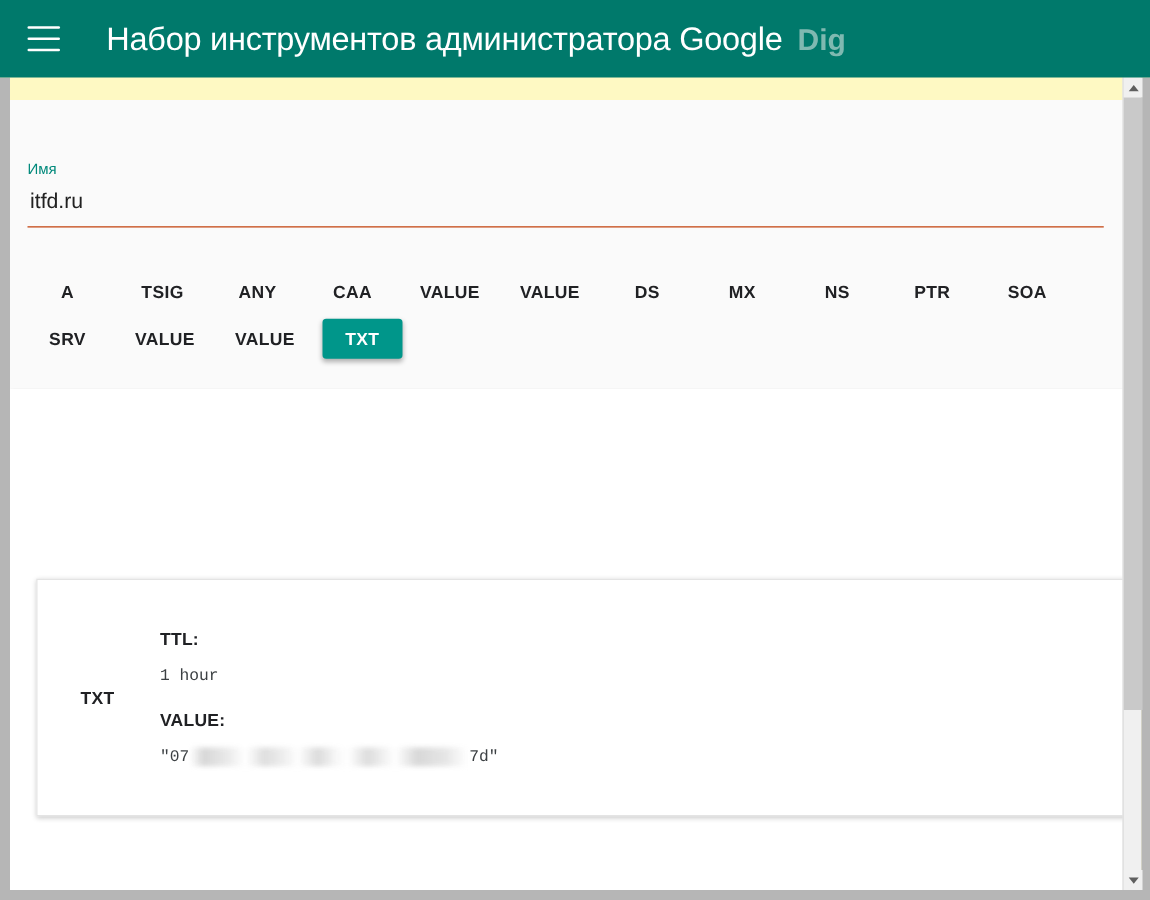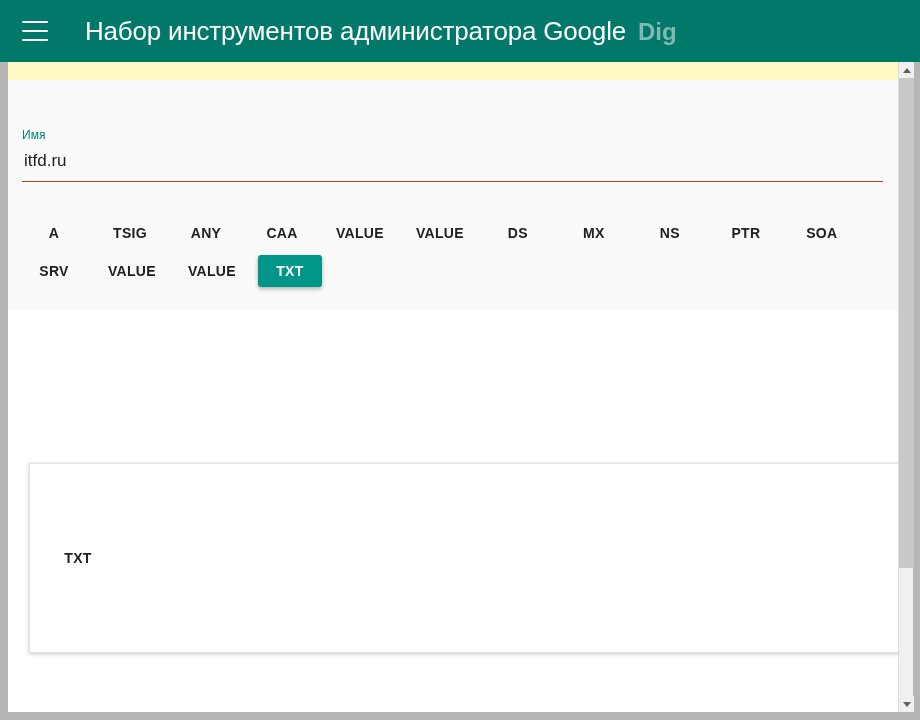--- a/index.html
+++ b/index.html
@@ -338,20 +338,28 @@
           <button class="type-btn">VALUE</button>
           <button class="type-btn">VALUE</button>
           <button class="type-btn selected">TXT</button>
         </div>
       </div>
     </div>
 
     <div class="results-area">
       <div class="result-card">
         <div class="card-type">TXT</div>
+        <div class="card-body">
+          <div class="kv-key">TTL:</div>
+          <div class="kv-val">1 hour</div>
+          <div class="kv-key">VALUE:</div>
+          <div class="kv-val">
+            <span class="redacted-line"><span>"07</span><span class="redacted-blur"></span><span>7d"</span></span>
+          </div>
+        </div>
       </div>
     </div>
 
   </div>
 
   <div class="scrollbar">
     <div class="sb-btn up">
       <span class="sb-arrow up"></span>
     </div>
     <div class="sb-thumb"></div>

